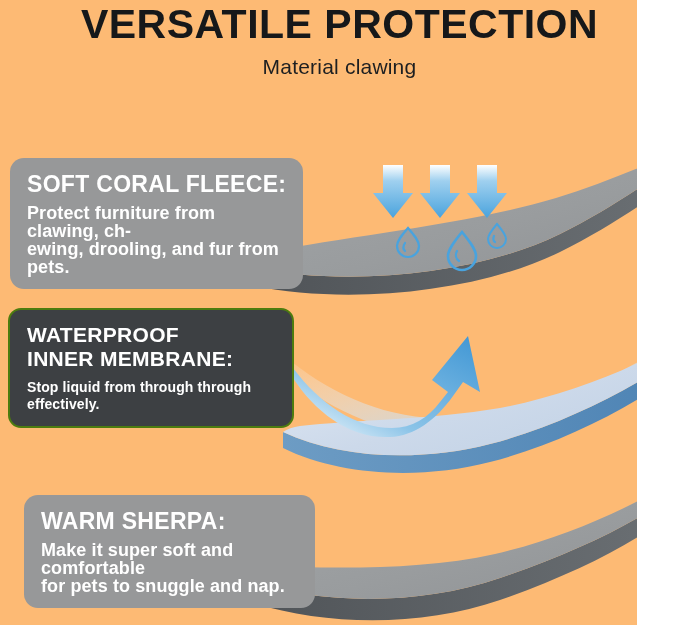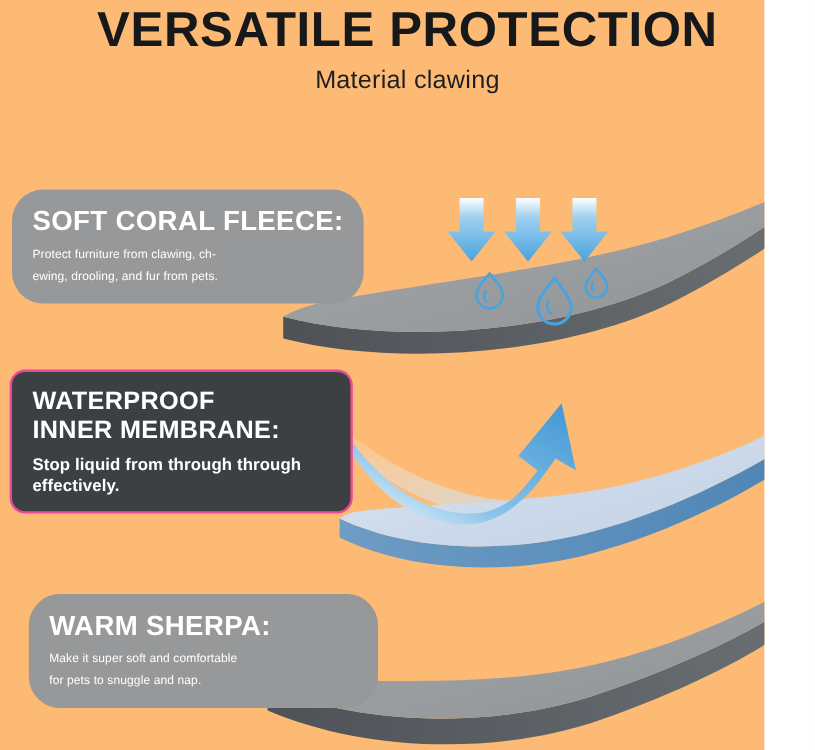--- a/index.html
+++ b/index.html
@@ -54,51 +54,51 @@
     top: 0;
     width: 679px;
     height: 625px;
     pointer-events: none;
   }
 
   
   .callout {
     position: absolute;
     box-sizing: border-box;
-    border-radius: 26px;
+    border-radius: 14px;
     padding: 13px 16px 13px 17px;
   }
   .callout.gray {
     background: #979899;
   }
   .callout.dark {
     background: #3d4043;
-    border: 2px solid #ec4899;
+    border: 2px solid #4d7c0f;
     border-radius: 13px;
   }
   .callout-title {
     margin: 0;
     color: #ffffff;
     font-weight: 700;
     font-size: 23px;
     line-height: 26px;
     letter-spacing: 0.3px;
     white-space: pre-line;
   }
   .callout.dark .callout-title {
     font-size: 21px;
     line-height: 24px;
   }
   .callout-body {
     margin: 0;
     padding-top: 7px;
     color: #ffffff;
-    font-size: 10px;
+    font-size: 18px;
     line-height: 18px;
-    font-weight: 400;
+    font-weight: 700;
     letter-spacing: 0.1px;
     white-space: pre-line;
   }
   .callout.dark .callout-body {
     font-weight: 700;
     font-size: 14px;
     line-height: 17px;
     padding-top: 8px;
   }
 

